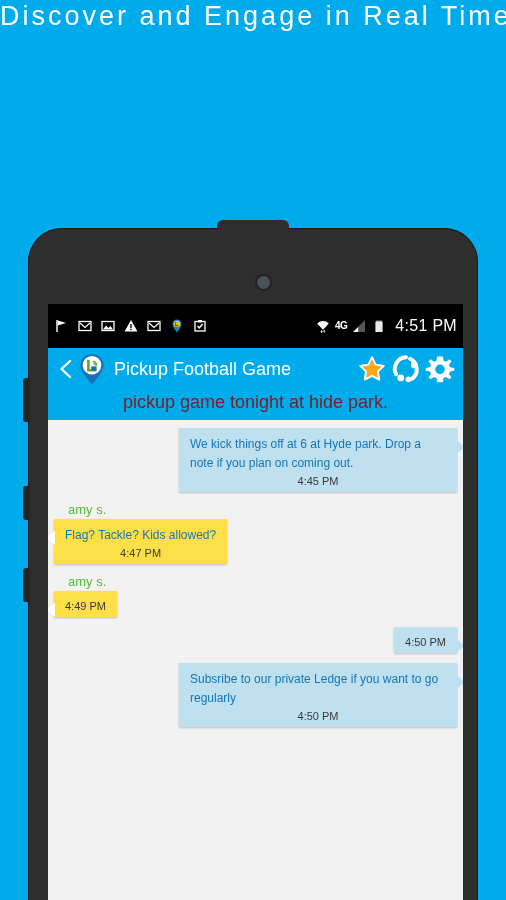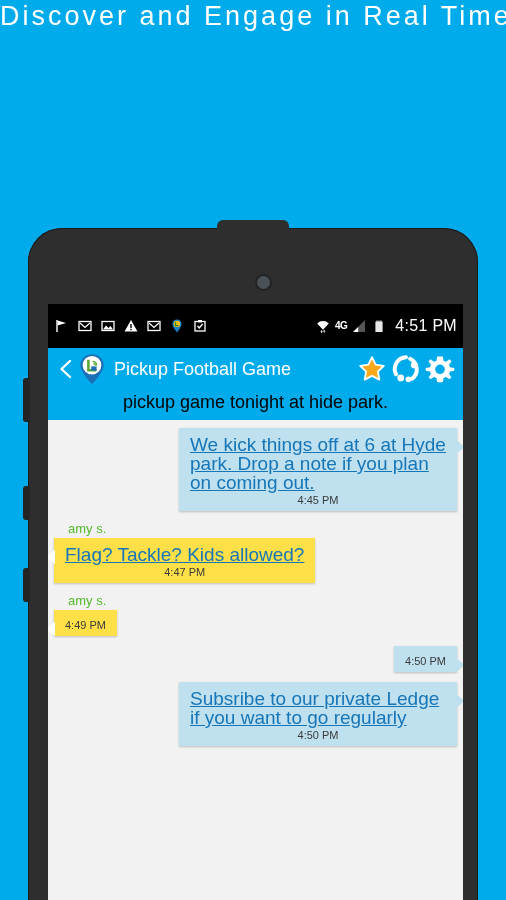--- a/index.html
+++ b/index.html
@@ -80,21 +80,21 @@
   .applogo{width:28px;height:32px;flex:0 0 auto;margin-right:8px;}
   .app-title{
     color:#ffffff;font-size:18px;flex:1;white-space:nowrap;
     overflow:hidden;text-overflow:ellipsis;
   }
   .appbar-icons{display:flex;align-items:center;gap:4px;}
   .appbar-icons svg{width:30px;height:30px;cursor:pointer;}
 
   
   .subtitle{
-    background:#00ABEC;color:#000000;font-size:18px;
+    background:#00ABEC;color:#7f1d1d;font-size:18px;
     text-align:center;padding:2px 6px 7px 6px;
   }
 
   
   .chat{
     background:#f2f2f2;padding:8px 0 10px 0;
     height:518px;box-sizing:border-box;overflow:hidden;
     position:relative;
   }
   .msg-row{display:flex;padding:0 6px;margin-bottom:10px;}
@@ -103,21 +103,21 @@
 
   .sender{
     color:#55b92c;font-size:13px;margin:0 0 2px 14px;
   }
   .bubble{
     position:relative;max-width:278px;
     padding:7px 11px 3px 11px;box-sizing:border-box;
     box-shadow:0 1px 2px rgba(0,0,0,0.22);
   }
   .bubble .txt{
-    font-size:19px;line-height:19px;color:#1676b8;text-decoration:underline;
+    font-size:12px;line-height:19px;color:#1676b8;
   }
   .bubble .time{
     font-size:11px;color:#3a3a3a;text-align:center;
     margin-top:2px;padding-bottom:2px;
   }
   .bubble.out{background:#bfe0ee;}
   .bubble.out:after{
     content:"";position:absolute;right:-8px;top:12px;
     border-style:solid;border-width:7px 0 7px 9px;
     border-color:transparent transparent transparent #bfe0ee;

